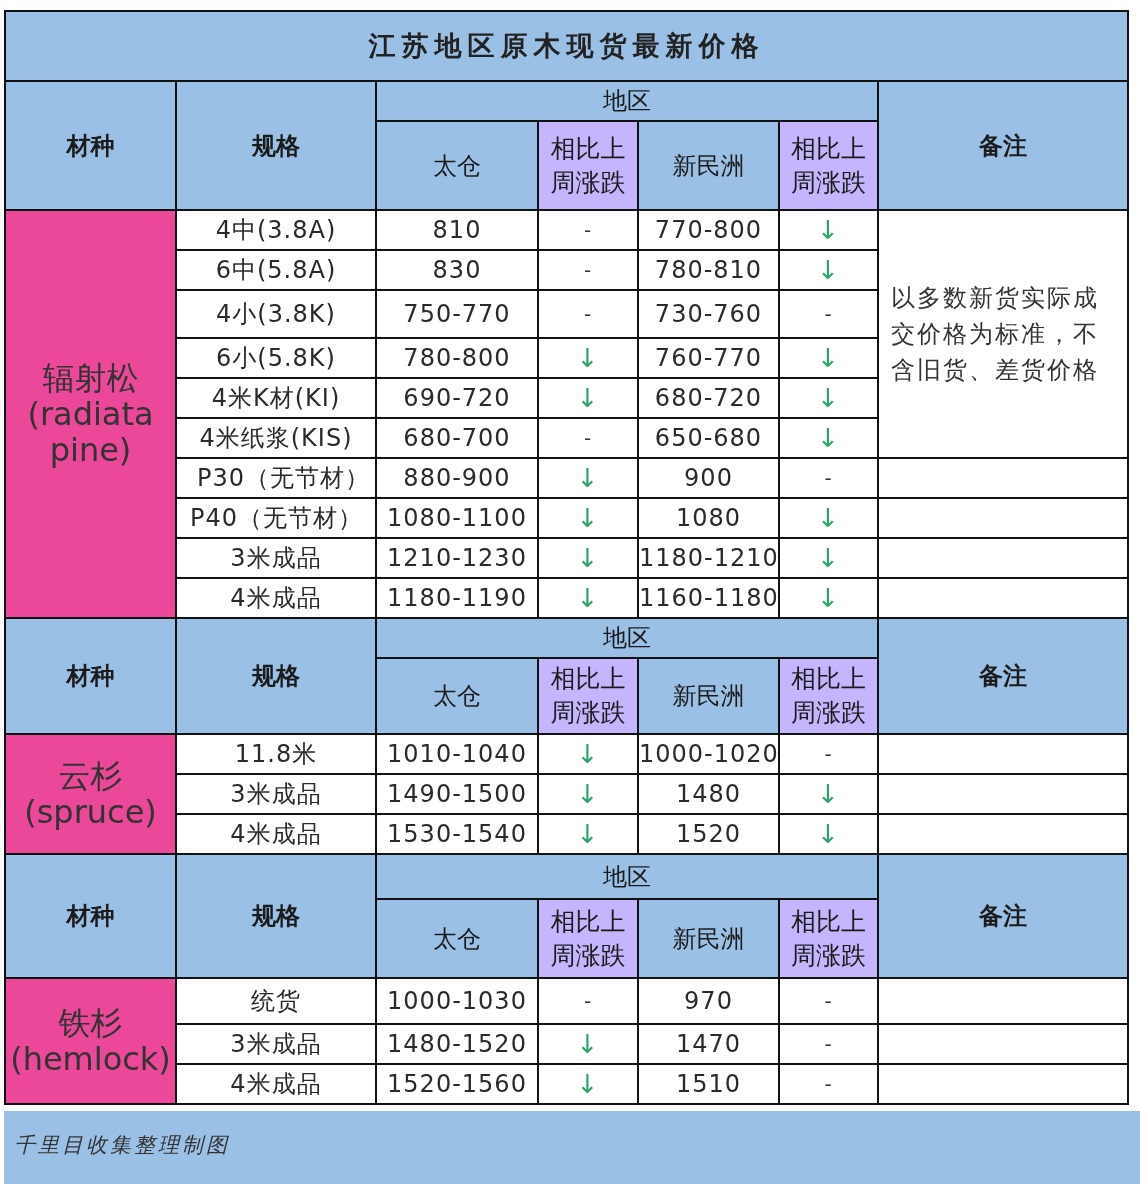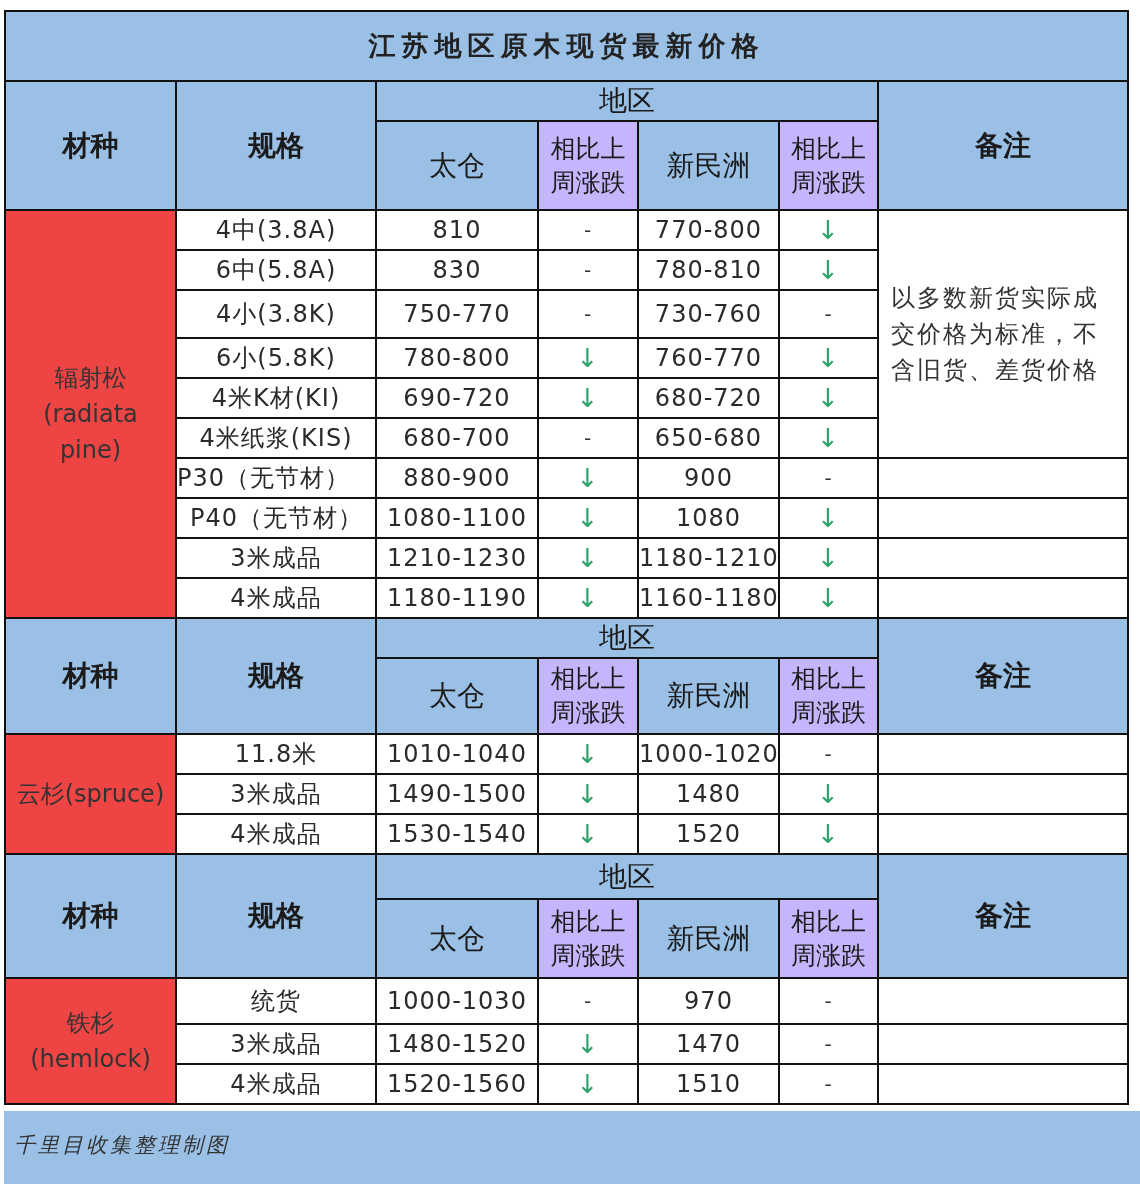--- a/index.html
+++ b/index.html
@@ -2,26 +2,26 @@
 <html><head>
 <meta charset="utf-8">
 <style>
   html, body { margin: 0; padding: 0; background: #ffffff; }
   body { width: 1140px; height: 1184px; position: relative; overflow: hidden;
          font-family: "DejaVu Sans", "Liberation Sans", sans-serif; color: #1a1a1a; }
   .sheet { position: absolute; left: 4px; top: 10px; width: 1123px; }
   table.grid { border-collapse: collapse; table-layout: fixed; width: 1123px; }
   table.grid td { border: 2px solid #111; padding: 0; text-align: center; vertical-align: middle;
                   overflow: hidden; white-space: nowrap; }
-  .hdr { background: #9bc0e6; font-weight: bold; font-size: 28px; color: #1b1b1b; }
+  .hdr { background: #9bc0e6; font-weight: bold; font-size: 24px; color: #1b1b1b; }
   .hdr-sm { background: #c4b5fd; font-size: 25px; line-height: 34px; white-space: normal !important; color: #1b1b1b; }
   .title { background: #9bc0e6; font-weight: bold; font-size: 27px; letter-spacing: 6px;
            font-family: Liberation Mono, monospace; color: #222; margin-top: 20px; }
   .cell { background: #ffffff; font-size: 24px; color: #2a2a2a; letter-spacing: 1px; }
-  .species { background: #ef4444; font-size: 24px; line-height: 36px; white-space: normal !important; color: #333; }
+  .species { background: #ec4899; font-size: 32px; line-height: 36px; white-space: normal !important; color: #333; }
   .note { background: #ffffff; font-size: 24px; line-height: 36px; text-align: left !important;
           padding: 0 10px 0 12px !important; white-space: normal !important; color: #333; letter-spacing: 2px; }
   .arrow { color: #2ea36b; font-size: 26px; }
   .dash { color: #333; font-size: 20px; }
   .footer { position: absolute; left: 4px; top: 1111px; width: 1123px; height: 81px;
             background: #9bc0e6; padding-left: 32px; }
   .footer span { position: absolute; left: 10px; top: 20px; font-size: 21px; font-style: italic;
                  font-family: "DejaVu Serif", "Liberation Serif", serif; color: #333; letter-spacing: 3px; }
 </style>
 </head>
@@ -98,21 +98,21 @@
       <td class="cell arrow">↓</td>
     </tr>
     <tr style="height:40px">
       <td class="cell">4米纸浆(KIS)</td>
       <td class="cell">680-700</td>
       <td class="cell dash">-</td>
       <td class="cell">650-680</td>
       <td class="cell arrow">↓</td>
     </tr>
     <tr style="height:40px">
-      <td class="cell" style="text-align:left;padding-left:0">P30（无节材）</td>
+      <td class="cell" style="text-align:left;padding-left:20px">P30（无节材）</td>
       <td class="cell">880-900</td>
       <td class="cell arrow">↓</td>
       <td class="cell">900</td>
       <td class="cell dash">-</td>
       <td class="cell"></td>
     </tr>
     <tr style="height:40px">
       <td class="cell" style="text-align:left;padding-left:13px">P40（无节材）</td>
       <td class="cell">1080-1100</td>
       <td class="cell arrow">↓</td>

